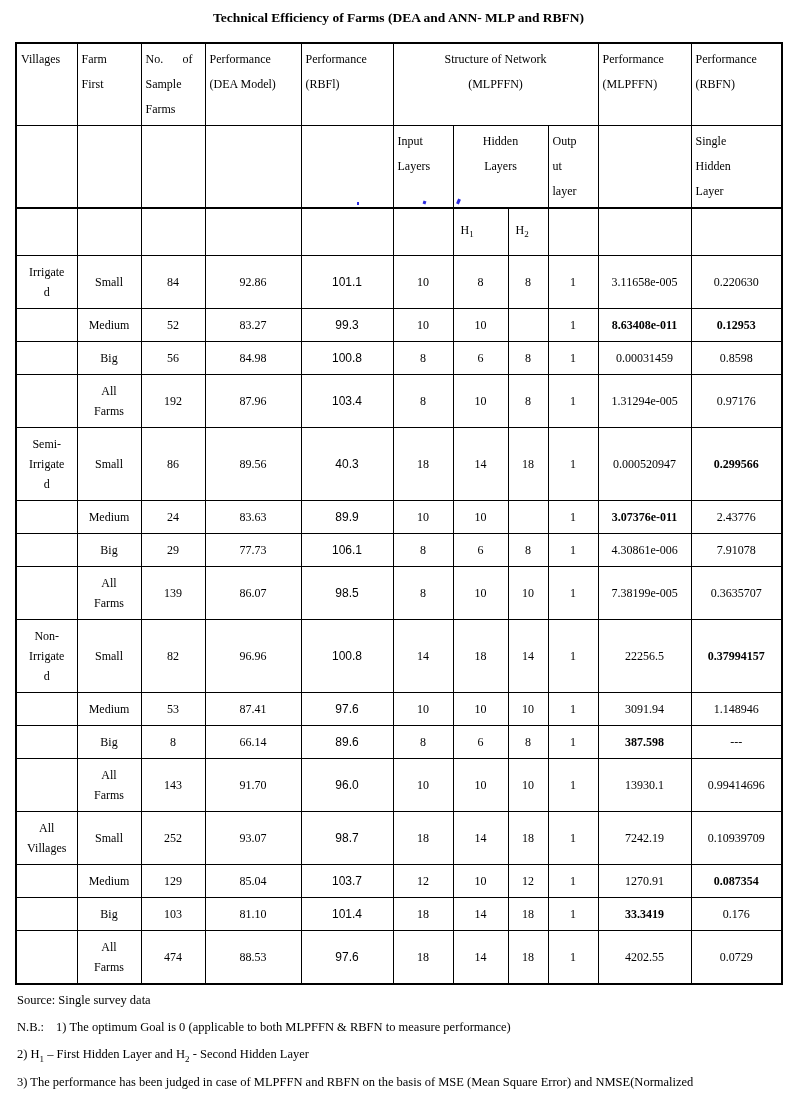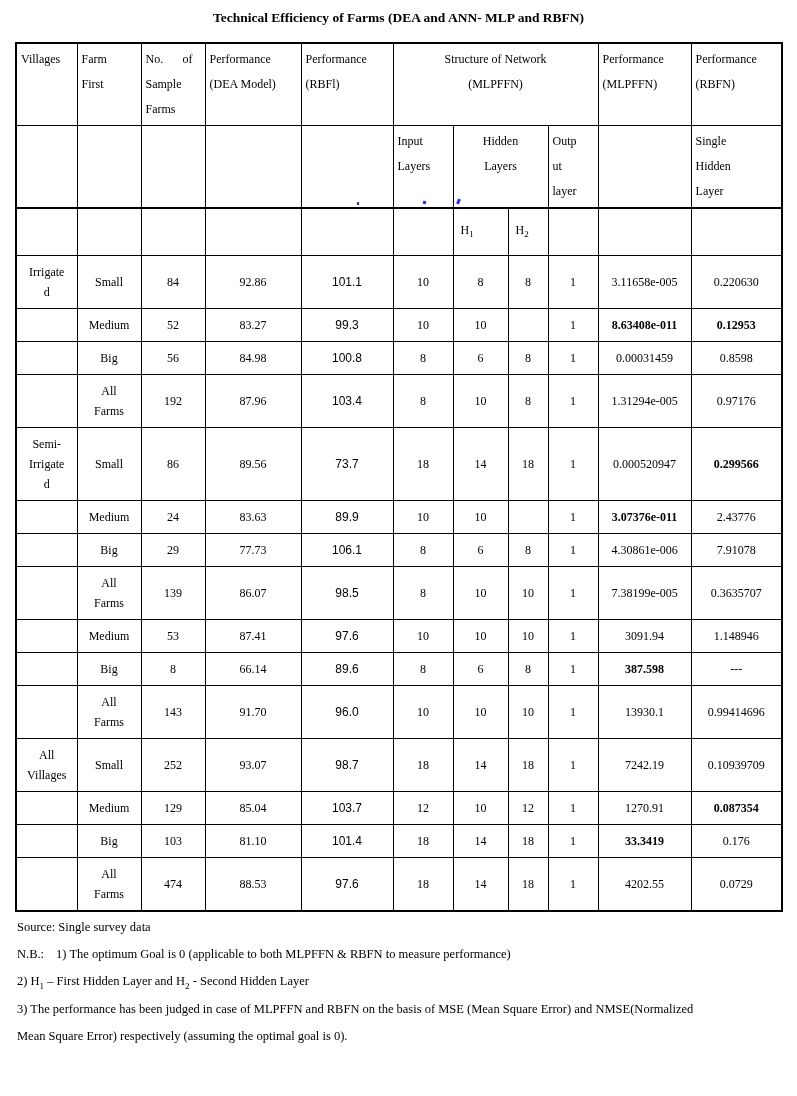--- a/index.html
+++ b/index.html
@@ -183,21 +183,21 @@
         <td>1.31294e-005</td>
         <td>0.97176</td>
       </tr>
       <tr>
         <td>Semi-
 Irrigate
 d</td>
         <td>Small</td>
         <td>86</td>
         <td>89.56</td>
-        <td class="sans">73.7</td>
+        <td class="sans">40.3</td>
         <td>18</td>
         <td>14</td>
         <td>18</td>
         <td>1</td>
         <td>0.000520947</td>
         <td class="b">0.299566</td>
       </tr>
       <tr>
         <td></td>
         <td>Medium</td>
@@ -230,20 +230,35 @@
 Farms</td>
         <td>139</td>
         <td>86.07</td>
         <td class="sans">98.5</td>
         <td>8</td>
         <td>10</td>
         <td>10</td>
         <td>1</td>
         <td>7.38199e-005</td>
         <td>0.3635707</td>
+      </tr>
+      <tr>
+        <td>Non-
+Irrigate
+d</td>
+        <td>Small</td>
+        <td>82</td>
+        <td>96.96</td>
+        <td class="sans">100.8</td>
+        <td>14</td>
+        <td>18</td>
+        <td>14</td>
+        <td>1</td>
+        <td>22256.5</td>
+        <td class="b">0.37994157</td>
       </tr>
       <tr>
         <td></td>
         <td>Medium</td>
         <td>53</td>
         <td>87.41</td>
         <td class="sans">97.6</td>
         <td>10</td>
         <td>10</td>
         <td>10</td>

